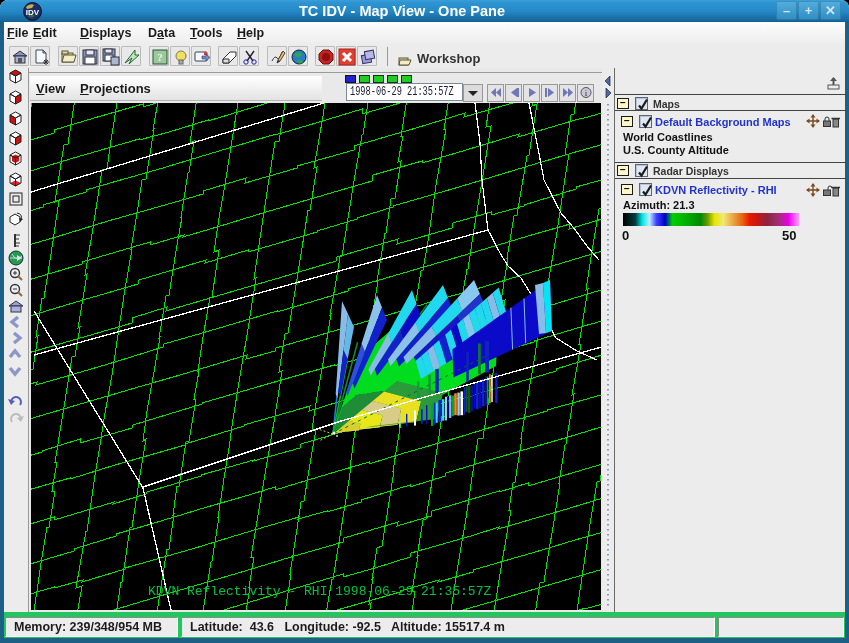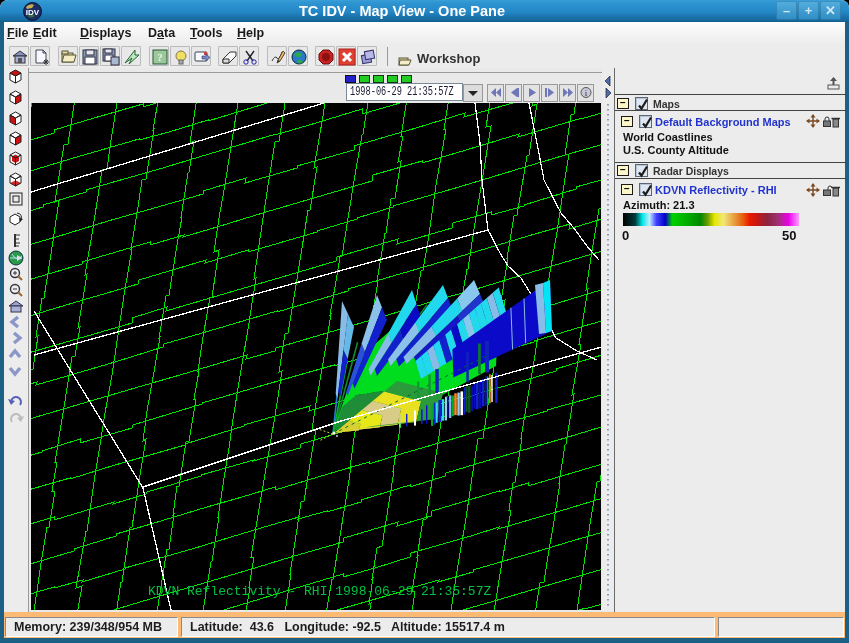--- a/index.html
+++ b/index.html
@@ -40,21 +40,21 @@
 
 .leg{left:614px;top:68px;width:231px;height:544px;background:#ececec;border-left:1px solid #6a6a6a}
 .leg .hdr{position:absolute;left:0;width:213px;text-align:center;font-size:15.5px;font-weight:bold;color:#3c3c3c}
 .hline{position:absolute;left:0;width:231px;height:1px;background:#444}
 .minus{position:absolute;width:12px;height:11px;background:#fdf6c8;border:1.5px solid #1a1a1a;color:#000;font-size:10px;line-height:8px;text-align:center;font-weight:bold}
 .chk{position:absolute;width:13px;height:13px;background:#dfe8f2;border:1px solid #5a6578;box-shadow:inset 1px 1px 0 #b7c4d6}
 .lnk{position:absolute;color:#2233cc;font-weight:bold;font-size:11px;}
 .btxt{position:absolute;color:#111;font-weight:bold;font-size:11px}
 .shdr{position:absolute;color:#333;font-weight:bold;font-size:10.5px}
 
-.sb{left:4px;top:612px;width:841px;height:26px;background:#fdba74}
+.sb{left:4px;top:612px;width:841px;height:26px;background:#22c55e}
 .sbox{position:absolute;top:5px;height:20px;border:1px solid #8a8a8a;border-right-color:#fff;border-bottom-color:#fff;font-size:12.5px;font-weight:bold;color:#1c1c1c;line-height:18px;background:#ececec;white-space:pre}
 </style></head><body>
 <div class="win">
     <div class="abs tb">
       <div class="title">TC IDV - Map View - One Pane</div>
     </div>
     <svg class="abs" style="left:23px;top:2px" width="19" height="19">
       <circle cx="9.5" cy="9.5" r="9" fill="#1b2d66" stroke="#0a1530"></circle>
       <path d="M3 5 q4 -4 8 -2 l-2 3 -5 1z" fill="#c8b050"></path>
       <path d="M12 14 q-4 3 -7 0 l3 -3z" fill="#3a6a3a"></path>
@@ -323,20 +323,24 @@
         <path d="M13 12 a5 5 0 1 0 -9 -3" fill="none" stroke="#5560b8" stroke-width="2"></path>
         <polygon points="1,6 8,8 4,12" fill="#5560b8"></polygon>
       </svg>
       <svg width="18" height="17" style="top:342px">
         <path d="M5 12 a5 5 0 1 1 9 -3" fill="none" stroke="#bbb" stroke-width="2"></path>
         <polygon points="17,6 10,8 14,12" fill="#bbb"></polygon>
       </svg>
     </div>
     <div class="abs vp">
       <div class="vptop"></div>
+      <div class="vmb">
+        <span style="position:absolute;left:6px;top:5px"><u>V</u>iew</span>
+        <span style="position:absolute;left:50px;top:5px"><u>P</u>rojections</span>
+      </div>
       <div class="sq" style="left:316px;background:#2222cc;border:1px solid #111"></div>
       <div class="sq" style="left:330px;background:#22cc22;border:1px solid #131"></div>
       <div class="sq" style="left:344px;background:#22cc22;border:1px solid #131"></div>
       <div class="sq" style="left:358px;background:#22cc22;border:1px solid #131"></div>
       <div class="sq" style="left:372px;background:#22cc22;border:1px solid #131"></div>
       <div class="tfield"><span style="display:inline-block;transform:scaleX(.72);transform-origin:0 50%;white-space:pre">1998-06-29 21:35:57Z</span></div>
       <div class="tdrop"><svg width="18" height="16">
           <polygon points="4,6 14,6 9,11" fill="#222"></polygon>
         </svg></div>
       <div class="vcr" style="left:458px"><svg width="16" height="16">

